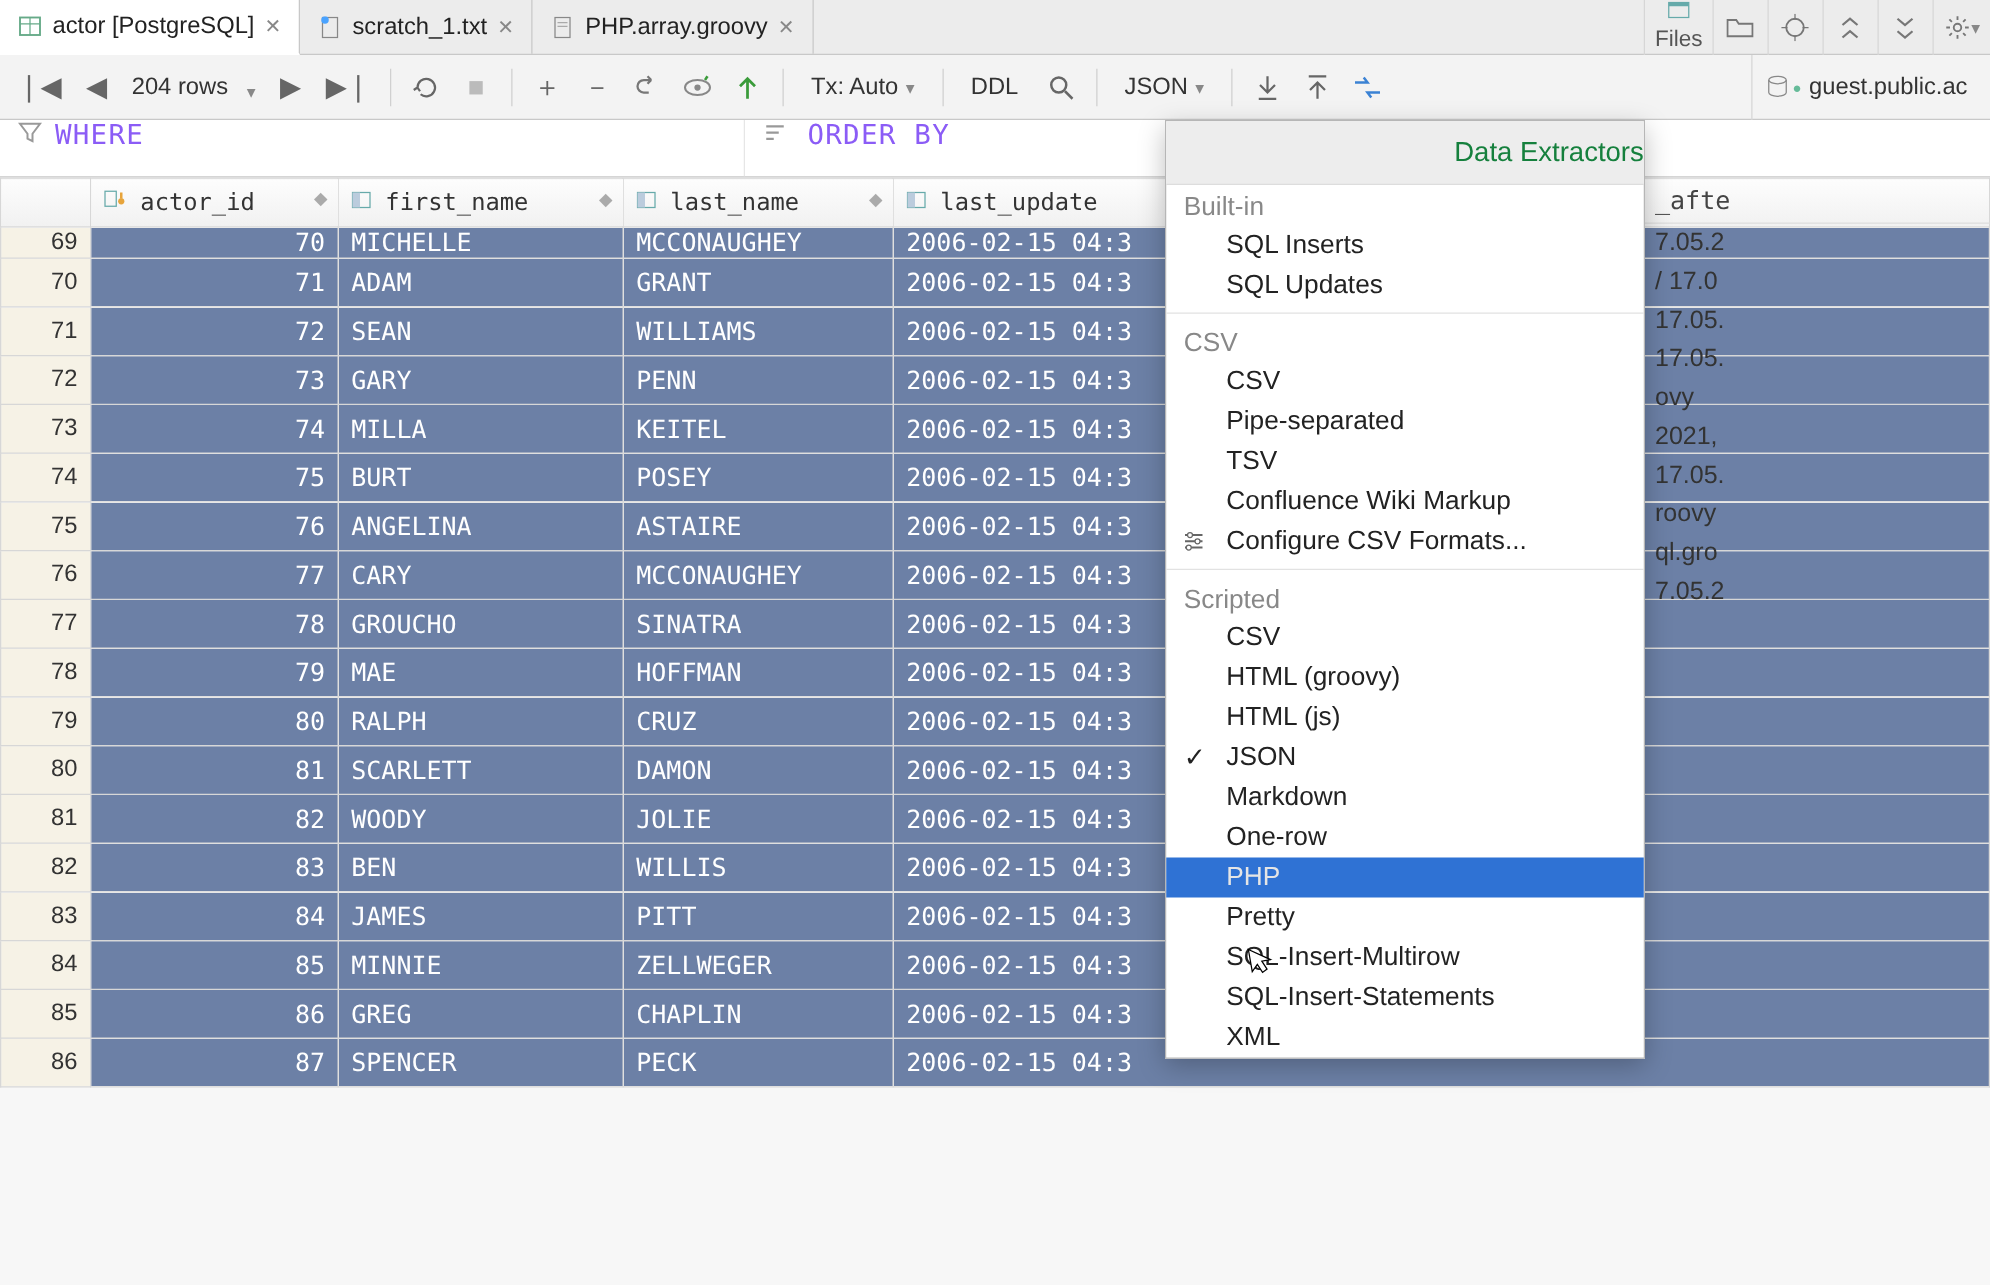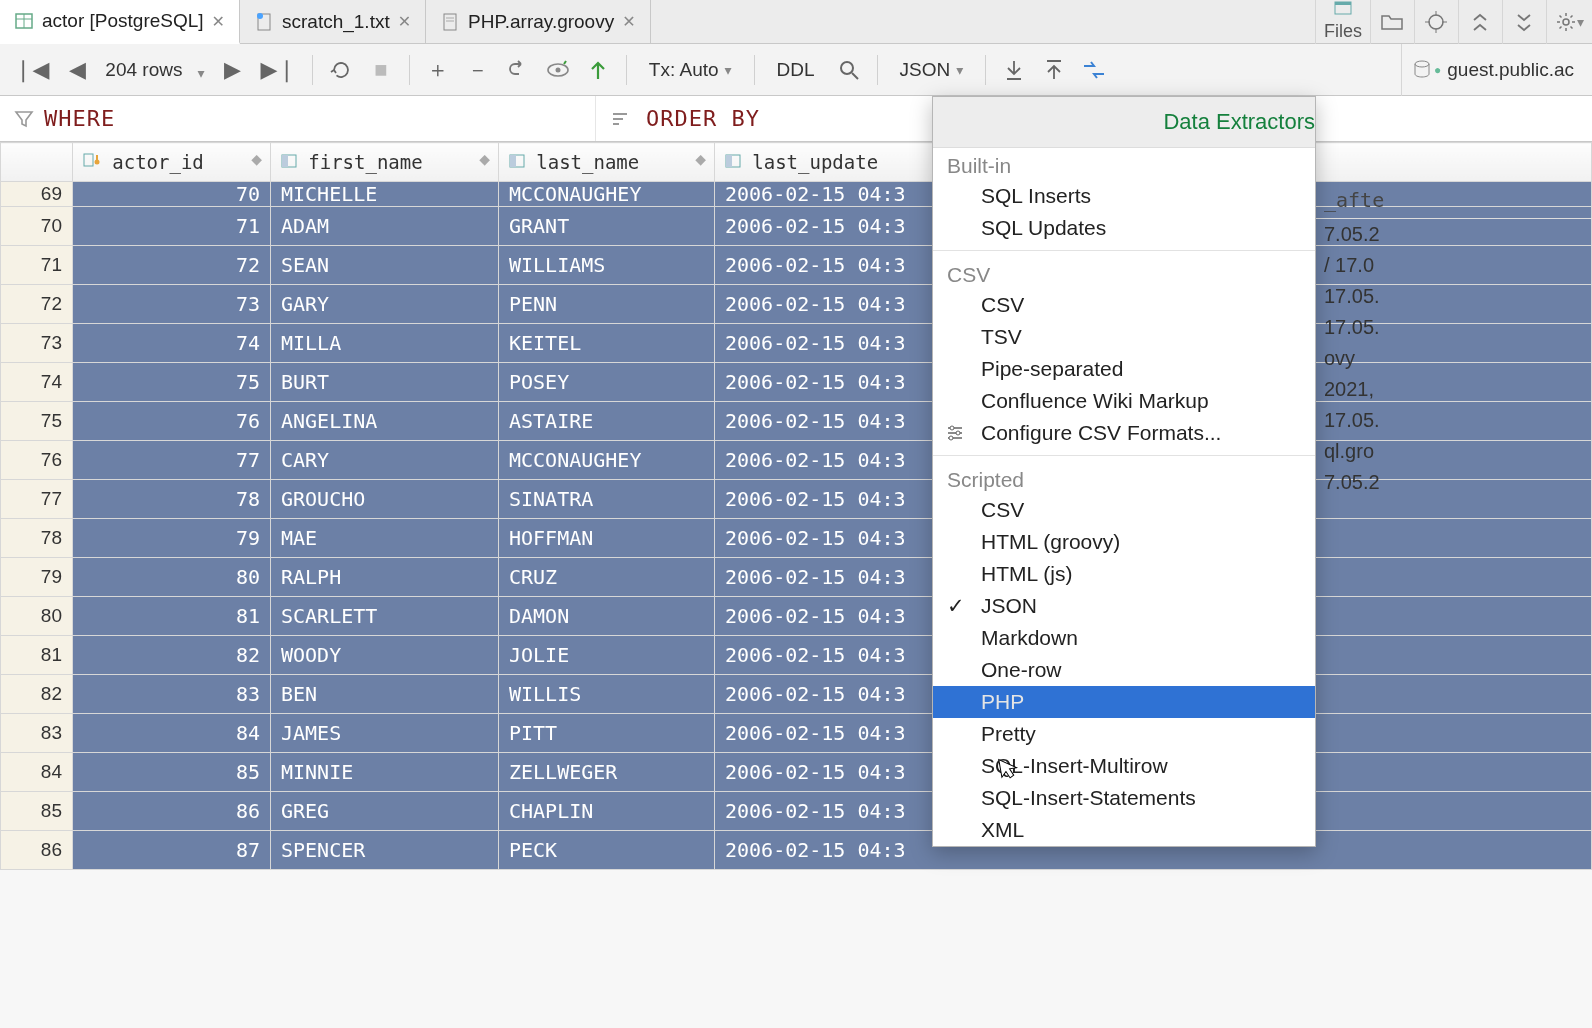--- a/index.html
+++ b/index.html
@@ -76,22 +76,22 @@
     border-left:1px solid #d6d6d6; height:52px;
   }
   .db-dot { color:#6b9; font-size:12px; margin-left:-4px; }
 
   
   .filterbar {
     height: 46px; display:flex; align-items:stretch;
     border-bottom:1px solid #c8c8c8; background:#fff;
   }
   .filtercell {
-    display:flex; align-items:center; gap:10px; padding:0 14px;
-    color:#7f1d1d; font-family:"SF Mono",Menlo,Consolas,monospace;
+    display:flex; align-items:flex-start; gap:10px; padding:0 14px;
+    color:#8b5cf6; font-family:"SF Mono",Menlo,Consolas,monospace;
     font-size:22px; letter-spacing:1px;
   }
   .filtercell.where { flex: 0 0 596px; border-right:1px solid #e6e6e6;}
   .filtercell.order { flex: 1; gap: 16px; }
 
   
   .gridwrap { position: relative; height: calc(1028px - 44px - 52px - 46px); overflow:hidden; }
   table.grid { border-collapse: collapse; width: 100%; table-layout:fixed; }
   .grid th, .grid td {
     border: 1px solid #d7d7d7;
@@ -145,21 +145,21 @@
   .dd-sep { height:1px; background:#e2e2e2; margin:6px 0; }
   .dd-item .cfg-ico { position:absolute; left:12px; top:6px; color:#555;}
 
   
   .rightpanel {
     position:absolute; top:142px; left:1316px; width:276px;
     font-size:20px; color:#333;
   }
   .rp-row { padding:4px 8px; white-space:nowrap; overflow:hidden;}
   .rp-row.sel { background:#6c80a6; color:#fff;}
-  .rp-header { font-family:"SF Mono",Menlo,Consolas,monospace; color:#444; padding:6px 8px; border-bottom:1px solid #ddd;margin-top:40px;}
+  .rp-header { font-family:"SF Mono",Menlo,Consolas,monospace; color:#444; padding:6px 8px; border-bottom:1px solid #ddd;}
 
   .cursor-img {
     position:absolute; top:756px; left:998px; z-index:200;
     font-size:20px; color:#fff; transform: rotate(-10deg);
   }
 </style>
 </head>
 <body>
 
 <div class="tabbar">
@@ -523,22 +523,22 @@
 
 <div class="dropdown">
   <div class="dd-title">Data Extractors</div>
   <div id="dd-body">
       <div class="dd-group">Built-in</div>
       <div class="dd-item"><span>SQL Inserts</span></div>
       <div class="dd-item"><span>SQL Updates</span></div>
       <div class="dd-sep"></div>
       <div class="dd-group">CSV</div>
       <div class="dd-item"><span>CSV</span></div>
+      <div class="dd-item"><span>Pipe-separated</span></div>
       <div class="dd-item"><span>TSV</span></div>
-      <div class="dd-item"><span>Pipe-separated</span></div>
       <div class="dd-item"><span>Confluence Wiki Markup</span></div>
       <div class="dd-item"><span class="cfg-ico"><svg width="20" height="20" viewBox="0 0 20 20">
             <path d="M3 5h14M3 10h14M3 15h14" stroke="#666" stroke-width="1.5"></path>
             <circle cx="7" cy="5" r="2" fill="#fff" stroke="#666"></circle>
             <circle cx="13" cy="10" r="2" fill="#fff" stroke="#666"></circle>
             <circle cx="6" cy="15" r="2" fill="#fff" stroke="#666"></circle>
           </svg></span><span>Configure CSV Formats...</span></div>
       <div class="dd-sep"></div>
       <div class="dd-group">Scripted</div>
       <div class="dd-item"><span>CSV</span></div>
@@ -558,20 +558,21 @@
 <div class="rightpanel">
   <div class="rp-header mono">_afte</div>
   <div id="rp-body">
       <div class="rp-row">7.05.2</div>
       <div class="rp-row">/ 17.0</div>
       <div class="rp-row">17.05.</div>
       <div class="rp-row">17.05.</div>
       <div class="rp-row">ovy</div>
       <div class="rp-row">2021,</div>
       <div class="rp-row">17.05.</div>
+      <div class="rp-row">roovy</div>
       <div class="rp-row">ql.gro</div>
       <div class="rp-row">7.05.2</div>
     </div>
 </div>
 
 <div class="cursor-img">
   <svg width="22" height="26" viewBox="0 0 22 26">
       <path d="M3 2l0 18 5-5 3 7 4-2-3-7 7 0z" fill="#fff" stroke="#000" stroke-width="1"></path>
     </svg>
 </div>

